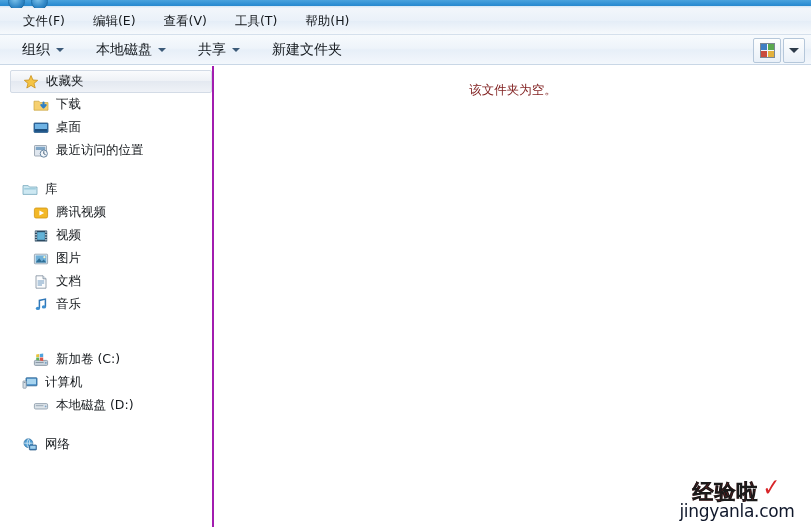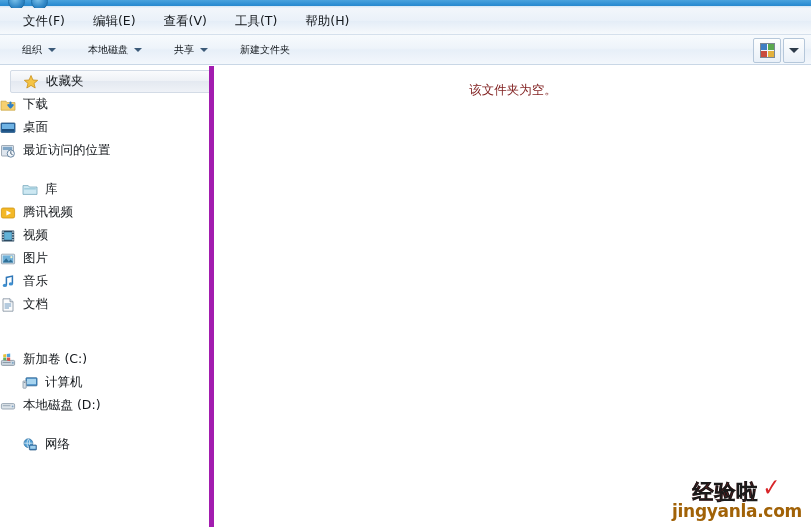--- a/index.html
+++ b/index.html
@@ -73,21 +73,21 @@
     background: linear-gradient(to bottom, #f7fafd 0%, #eef4fa 45%, #e7eff8 52%, #f3f7fc 100%);
     border-bottom: 1px solid #c9d7e6;
     box-sizing: border-box;
     display: flex;
     align-items: center;
     padding-left: 14px;
   }
   .tb-item {
     display: flex;
     align-items: center;
-    font-size: 10px;
+    font-size: 14px;
     color: #13181d;
     padding: 4px 8px;
     margin-right: 16px;
     white-space: nowrap;
     cursor: default;
     border-radius: 2px;
   }
   .caret {
     display: inline-block;
     margin-left: 6px;
@@ -144,21 +144,21 @@
   .body-area {
     position: absolute;
     left: 0; top: 66px;
     width: 811px; height: 461px;
   }
   .sidebar {
     position: absolute;
     left: 0; top: 0;
     width: 214px; height: 461px;
     background: #ffffff;
-    border-right: 5px solid #a21caf;
+    border-right: 2px solid #a21caf;
     box-sizing: border-box;
     overflow: hidden;
   }
   .content {
     position: absolute;
     left: 215px; top: 0;
     width: 596px; height: 461px;
     background: #ffffff;
   }
   .empty-msg {
@@ -176,21 +176,21 @@
     display: flex;
     align-items: center;
     height: 23px;
     font-size: 12.5px;
     color: #14181c;
     white-space: nowrap;
     cursor: default;
     box-sizing: border-box;
   }
   .row.group { padding-left: 22px; }
-  .row.child { }
+  .row.child { padding-left: 33px; }
   .row .ico {
     width: 17px; height: 16px;
     margin-right: 6px;
     flex: 0 0 auto;
     position: relative;
   }
   .row.selected {
     margin: 0 1px 0 10px;
     padding-left: 12px;
     background: linear-gradient(to bottom, #fafbfd 0%, #eef1f6 48%, #e4e9f1 50%, #eff2f7 100%);
@@ -225,22 +225,22 @@
     display: inline-block;
     color: #d8262a;
     font-size: 25px;
     font-weight: bold;
     line-height: 1;
     transform: translateY(-3px) scaleX(0.85);
     margin-left: 2px;
   }
   .wm-url {
     font-size: 17px;
-    font-weight: bold;
-    color: #a16207;
+    font-weight: normal;
+    color: #0f172a;
     letter-spacing: -0.3px;
     line-height: 1.1;
     margin-top: -1px;
   }
 </style>
 </head>
 <body>
 
 <div class="window">
 
@@ -386,39 +386,39 @@
               <polygon points="2.6,11.6 6.2,7.2 8.8,10.4 10.6,8.6 13.4,11.6" fill="#2f6f96"></polygon>
               <circle cx="11.4" cy="6.2" r="1.1" fill="#f7f2c8"></circle>
             </svg>
           </span>
           <span>图片</span>
         </div>
 
         <div class="row child">
           <span class="ico">
             <svg width="16" height="16" viewBox="0 0 16 16">
-              <path d="M6.4 11V3.4l6-1.3v7.6" fill="none" stroke="#2f77b8" stroke-width="1.5" stroke-linecap="round"></path>
-              <ellipse cx="4.9" cy="11.4" rx="2.1" ry="1.7" fill="#3e8fd0"></ellipse>
-              <ellipse cx="10.9" cy="9.9" rx="2.1" ry="1.7" fill="#3e8fd0"></ellipse>
-            </svg>
-          </span>
-          <span>音乐</span>
-        </div>
-
-        <div class="row child">
-          <span class="ico">
-            <svg width="16" height="16" viewBox="0 0 16 16">
               <path d="M3 1.8h7l3 3v9.4H3z" fill="#fbfcfd" stroke="#7e8d9c" stroke-width="0.8"></path>
               <path d="M10 1.8v3h3" fill="#dde6ee" stroke="#7e8d9c" stroke-width="0.8"></path>
               <g stroke="#5d8fb8" stroke-width="0.9">
                 <path d="M4.6 7h6.6M4.6 9h6.6M4.6 11h4.4"></path>
               </g>
             </svg>
           </span>
           <span>文档</span>
+        </div>
+
+        <div class="row child">
+          <span class="ico">
+            <svg width="16" height="16" viewBox="0 0 16 16">
+              <path d="M6.4 11V3.4l6-1.3v7.6" fill="none" stroke="#2f77b8" stroke-width="1.5" stroke-linecap="round"></path>
+              <ellipse cx="4.9" cy="11.4" rx="2.1" ry="1.7" fill="#3e8fd0"></ellipse>
+              <ellipse cx="10.9" cy="9.9" rx="2.1" ry="1.7" fill="#3e8fd0"></ellipse>
+            </svg>
+          </span>
+          <span>音乐</span>
         </div>
 
         <div class="spacer-md"></div>
 
 
         <div class="spacer-md"></div>
 
         <div class="row child">
           <span class="ico">
             <svg width="16" height="16" viewBox="0 0 16 16">

